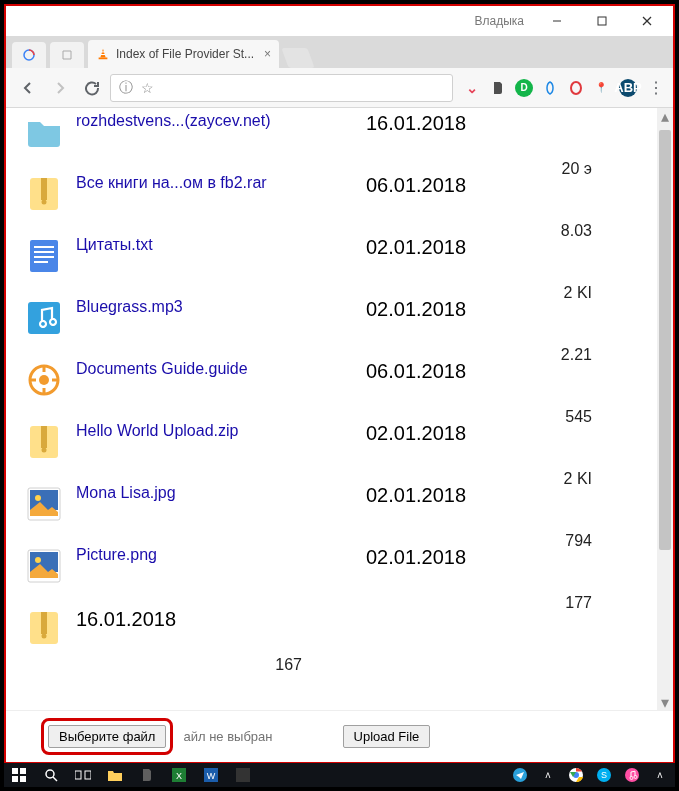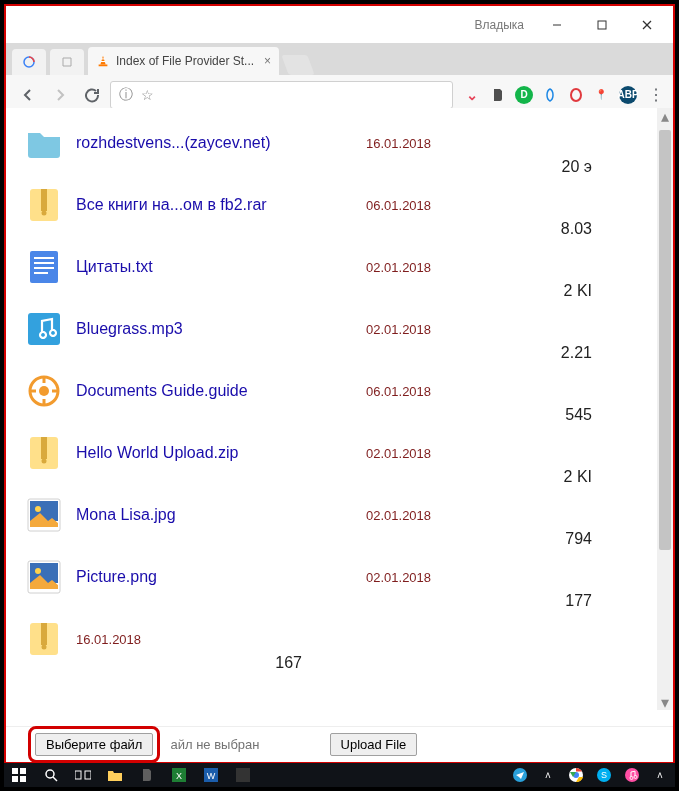--- a/index.html
+++ b/index.html
@@ -13,21 +13,21 @@
   }
   .frame {
     position: absolute;
     left: 4px; top: 4px;
     width: 671px; height: 760px;
     border: 2px solid #d20000;
     background: #fff;
   }
   
   .titlebar {
-    height: 37px;
+    height: 30px;
     background: #fff;
     display: flex;
     align-items: center;
     justify-content: flex-end;
     padding-right: 4px;
     font-size: 12px;
     color: #555;
   }
   .titlebar .user {
     margin-right: 10px;
@@ -122,59 +122,58 @@
     background: #fff;
     overflow: hidden;
   }
   .scroll { position: absolute; right: 0; top: 0; bottom: 0; width: 16px; background: #f0f0f0; }
   .scroll .thumb { position: absolute; left: 2px; right: 2px; top: 22px; height: 420px; background: #c4c4c4; border-radius: 2px; }
   .scroll .arrow { position:absolute; left:0; right:0; height:16px; display:flex; align-items:center; justify-content:center; color:#888; }
   .scroll .arrow.up { top:0; } .scroll .arrow.dn { bottom:0; }
   .filelist { padding: 4px 0 0 18px; }
   .row {
     display: flex;
-    align-items: center;
     height: 62px;
   }
   .ficon {
     width: 40px; height: 40px;
     margin-right: 12px;
     flex-shrink: 0;
   }
   .fname {
     flex: 0 0 290px;
     color: #1a0dab;
     font-size: 16px;
     white-space: nowrap;
     overflow: hidden;
     text-decoration: none;
   }
   .fdate {
     flex: 0 0 170px;
-    font-size: 13px;
-    color: #7f1d1d;
+    font-size: 20px;
+    color: #000000;
   }
   .fsize {
     flex: 0 0 60px;
     font-size: 16px;
     color: #222;
     text-align: right;
     padding-right: 4px;
     margin-top: 48px;
   }
   
   .footer {
     position: absolute;
     left: 0; right: 0; bottom: 0;
-    height: 36px;
+    height: 52px;
     background: #fff;
     border-top: 1px solid #eee;
     display: flex;
     align-items: center;
-    padding: 0 22px;
+    padding: 0 35px;
     gap: 10px;
   }
   .file-choose {
     position: relative;
     border: 3px solid #d20000;
     border-radius: 8px;
     padding: 4px;
   }
   .file-choose button {
     font-family: inherit;
@@ -295,21 +294,21 @@
           <svg width="16" height="16" viewBox="0 0 16 16">
             <path d="M8 2c4 2 4 10 0 12-4-2-4-10 0-12z" fill="none" stroke="#1e88e5" stroke-width="1.5"></path>
           </svg>
         </div>
       <div class="ext" style="background:none">
           <svg width="16" height="16" viewBox="0 0 16 16">
             <ellipse cx="8" cy="8" rx="5" ry="6" fill="none" stroke="#e0393e" stroke-width="2"></ellipse>
           </svg>
         </div>
       <div class="ext" style="background:none;color:#ff5c5c">📍</div>
-      <div class="ext" style="background:#0c4a6e;font-size:10px">ABP</div>
+      <div class="ext" style="background:#0c4a6e;font-size:13px">ABP</div>
     </div>
     <div class="menu-dots">⋮</div>
   </div>
 
   <div class="content">
     <div class="filelist" id="filelist">
         <div class="row">
           <div class="ficon"><svg viewBox="0 0 40 40">
               <path d="M4 10h12l4 4h16v18a3 3 0 0 1-3 3H7a3 3 0 0 1-3-3z" fill="#7ec8e3"></path>
             </svg></div>

